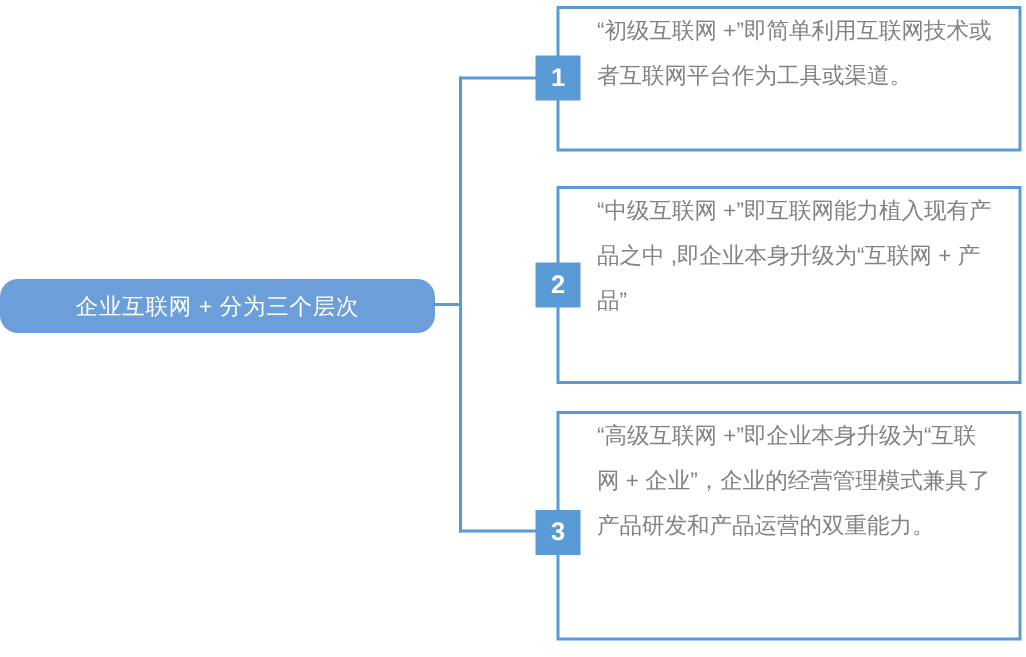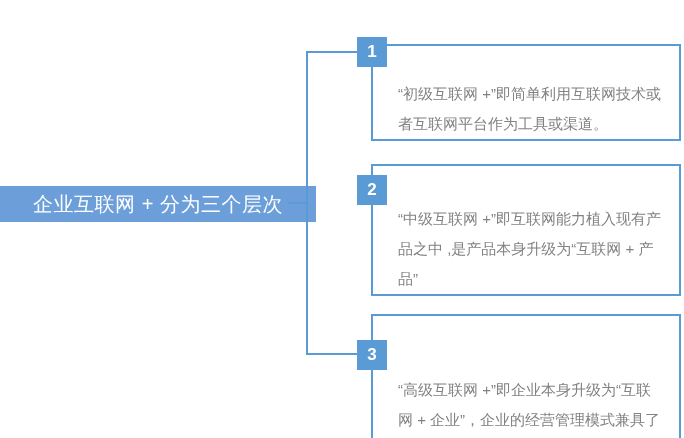--- a/index.html
+++ b/index.html
@@ -7,41 +7,42 @@
     position: relative;
     width: 684px;
     height: 438px;
     background: #ffffff;
     overflow: hidden;
     font-family: "Liberation Sans", sans-serif;
   }
   .root-node {
     position: absolute;
     left: 0; top: 186px;
-    width: 316px; height: 36px;
+    width: 290px; height: 36px;
     background: #6C9FD9;
     color: #ffffff;
     display: flex; align-items: center; justify-content: center;
-    font-size: 20px;
+    font-size: 15px;
     letter-spacing: 0.5px;
+    border-radius: 12px;
   }
   .line { position: absolute; background: #5B9BD5; }
   .line-root   { left: 288px; top: 202px; width: 19px; height: 2px; }
   .line-trunk  { left: 306px; top: 51px;  width: 2px;  height: 304px; }
   .line-branch { height: 2px; width: 52px; left: 306px; }
   .line-branch-1 { top: 51px; }
   .line-branch-3 { top: 353px; }
   .level-box {
     position: absolute;
     left: 371px;
     width: 310px;
     box-sizing: border-box;
     border: 2px solid #5B9BD5;
     background: #ffffff;
-    display: flex; align-items: flex-end; margin-top: 40px;
+    display: flex; align-items: flex-start;
   }
   .level-box-1 { top: 4px;   height: 97px;  }
   .level-box-2 { top: 124px; height: 132px; }
   .level-box-3 { top: 274px; height: 153px; }
   .level-text {
     margin: 0;
     padding: 0 16px 0 25px;
     font-size: 15px;
     line-height: 30px;
     color: #828282;
@@ -71,21 +72,21 @@
 
   <div class="line line-root"></div>
   <div class="line line-trunk"></div>
   <div class="line line-branch line-branch-1"></div>
   <div class="line line-branch line-branch-3"></div>
 
   <div class="level-box level-box-1">
     <p class="level-text">“初级互联网 +”即简单利用互联网技术或者互联网平台作为工具或渠道。</p>
   </div>
   <div class="level-box level-box-2">
-    <p class="level-text">“中级互联网 +”即互联网能力植入现有产品之中 ,是产品本身升级为“互联网 + 产品”</p>
+    <p class="level-text">“中级互联网 +”即互联网能力植入现有产品之中 ,即企业本身升级为“互联网 + 产品”</p>
   </div>
   <div class="level-box level-box-3">
     <p class="level-text">“高级互联网 +”即企业本身升级为“互联网 + 企业”，企业的经营管理模式兼具了产品研发和产品运营的双重能力。</p>
   </div>
 
   <div class="badge badge-1">1</div>
   <div class="badge badge-2">2</div>
   <div class="badge badge-3">3</div>
 
 </div>

